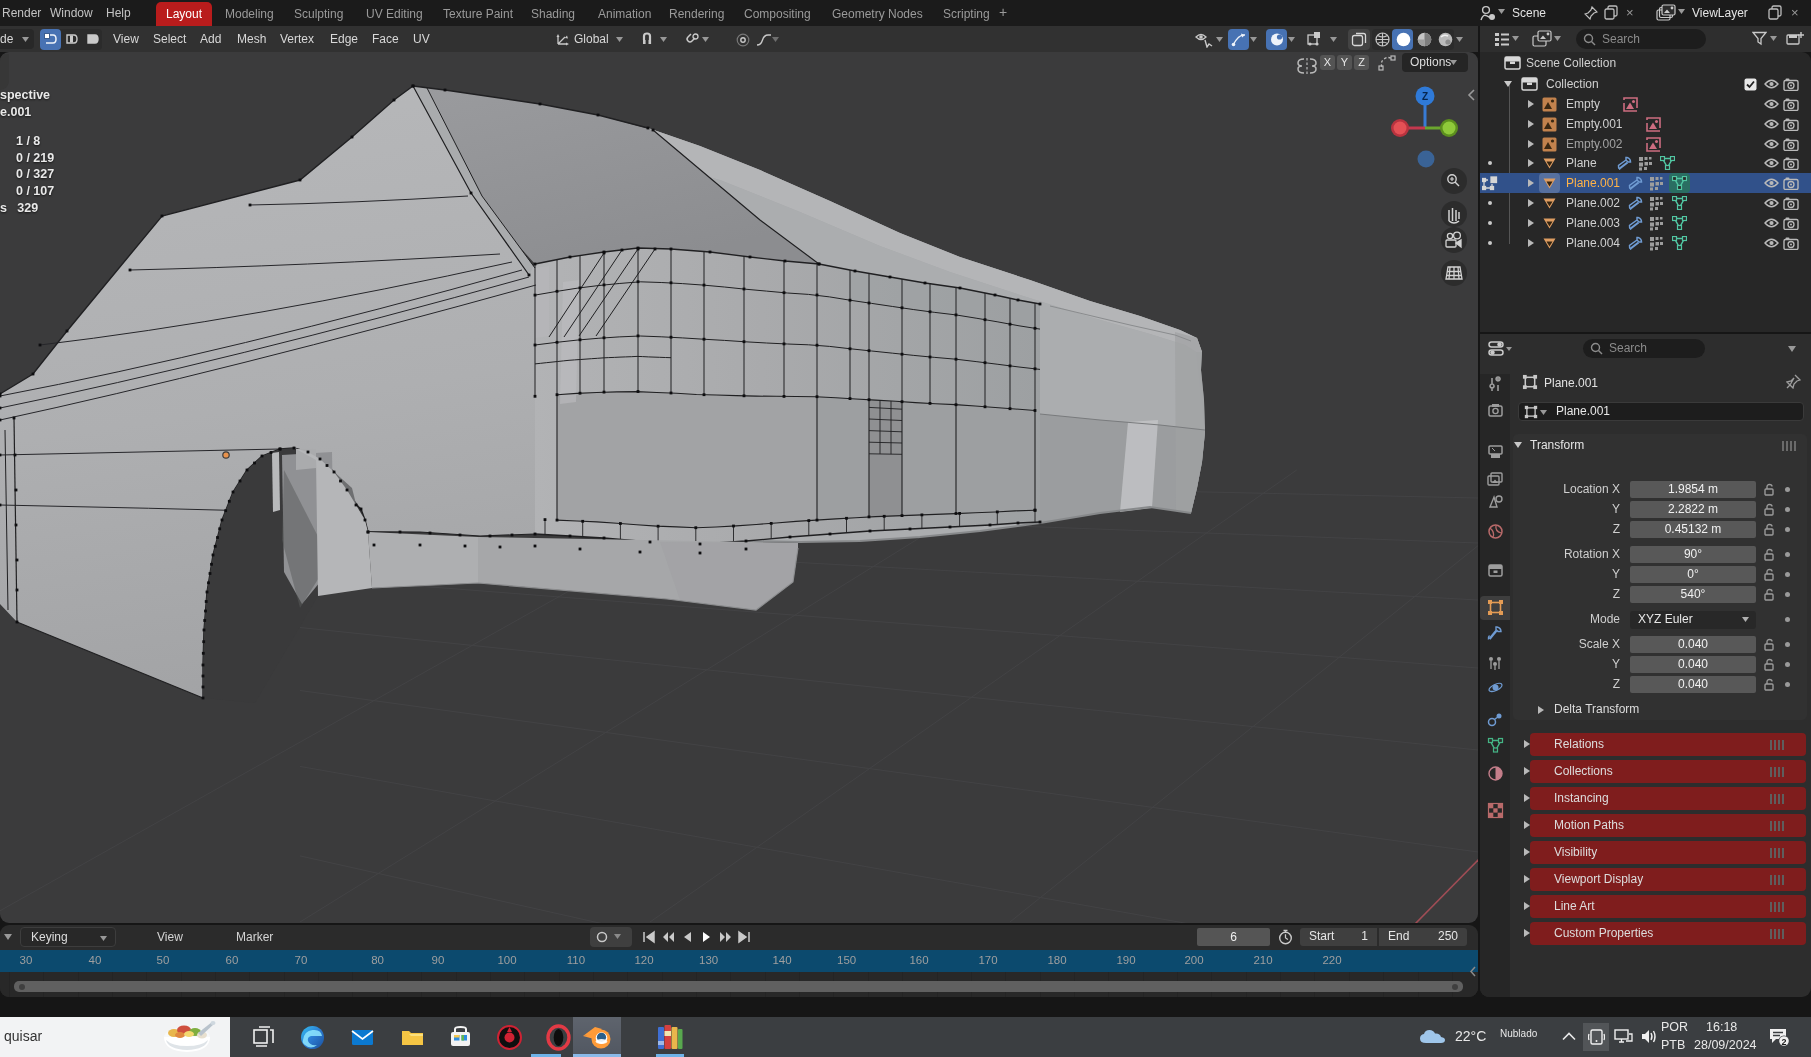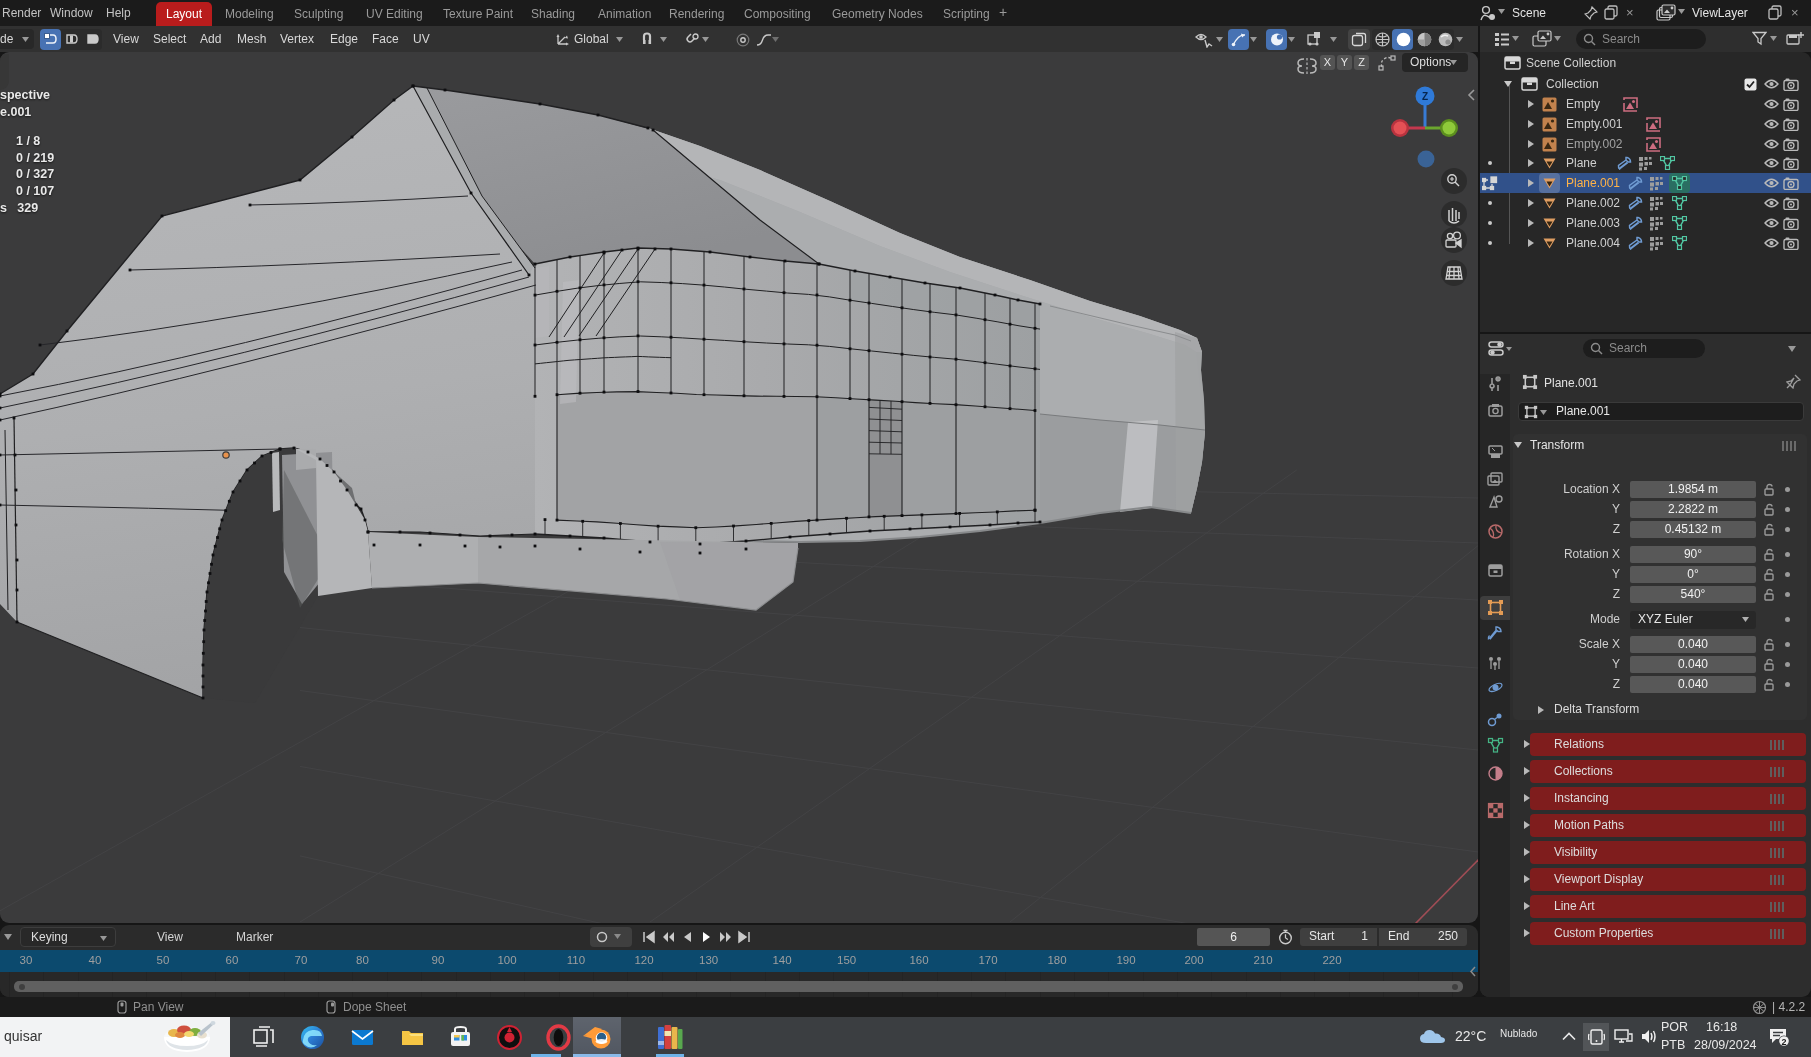--- a/index.html
+++ b/index.html
@@ -1314,21 +1314,21 @@
       <div class="abs" style="left:1379px;top:3px;width:88px;height:18px;background:#3f3f3f;border-radius:0 3px 3px 0;color:#e6e6e6">
         <span style="position:absolute;left:9px;top:1px">End</span>
         <span style="position:absolute;right:9px;top:1px">250</span>
       </div>
       <div id="ruler" class="abs">
         <span class="abs" style="left:12px;top:4px;width:28px;text-align:center">30</span>
         <span class="abs" style="left:81px;top:4px;width:28px;text-align:center">40</span>
         <span class="abs" style="left:149px;top:4px;width:28px;text-align:center">50</span>
         <span class="abs" style="left:218px;top:4px;width:28px;text-align:center">60</span>
         <span class="abs" style="left:287px;top:4px;width:28px;text-align:center">70</span>
-        <span class="abs" style="left:356px;top:4px;width:28px;text-align:left">80</span>
+        <span class="abs" style="left:356px;top:4px;width:28px;text-align:right">80</span>
         <span class="abs" style="left:424px;top:4px;width:28px;text-align:center">90</span>
         <span class="abs" style="left:493px;top:4px;width:28px;text-align:center">100</span>
         <span class="abs" style="left:562px;top:4px;width:28px;text-align:center">110</span>
         <span class="abs" style="left:630px;top:4px;width:28px;text-align:center">120</span>
         <span class="abs" style="left:699px;top:4px;width:28px;text-align:left">130</span>
         <span class="abs" style="left:768px;top:4px;width:28px;text-align:center">140</span>
         <span class="abs" style="left:837px;top:4px;width:28px;text-align:left">150</span>
         <span class="abs" style="left:905px;top:4px;width:28px;text-align:center">160</span>
         <span class="abs" style="left:974px;top:4px;width:28px;text-align:center">170</span>
         <span class="abs" style="left:1043px;top:4px;width:28px;text-align:center">180</span>
@@ -1383,37 +1383,20 @@
         <div class="abs" style="left:1418px;top:0;width:1px;height:25px;background:#242424"></div>
         <div class="abs" style="left:1452px;top:0;width:1px;height:25px;background:#242424"></div>
         <div class="abs" style="left:14px;top:9px;width:1449px;height:11px;background:#606060;border-radius:5px"></div>
         <div class="abs" style="left:19px;top:12px;width:6px;height:6px;border-radius:3px;background:#3f3f3f"></div>
         <div class="abs" style="left:1452px;top:12px;width:6px;height:6px;border-radius:3px;background:#3f3f3f"></div>
       </div>
       <svg class="abs" style="left:1468px;top:40px" width="9" height="13" viewBox="0 0 9 13">
         <path d="M7,2 L3,6.5 L7,11" fill="none" stroke="#8a8a8a" stroke-width="1.5"></path>
       </svg>
     </div>
-    <div id="sbar" class="abs">
-      <svg class="abs" style="left:117px;top:3px" width="10" height="14" viewBox="0 0 10 14">
-        <rect x="1" y="1" width="8" height="12" rx="2.5" fill="none" stroke="#9a9a9a" stroke-width="1.2"></rect>
-        <rect x="3.5" y="2.5" width="3" height="4" rx="1" fill="#9a9a9a"></rect>
-      </svg>
-      <span class="abs" style="left:133px;top:3px">Pan View</span>
-      <svg class="abs" style="left:326px;top:3px" width="10" height="14" viewBox="0 0 10 14">
-        <rect x="1" y="1" width="8" height="12" rx="2.5" fill="none" stroke="#9a9a9a" stroke-width="1.2"></rect>
-        <rect x="5" y="2.5" width="3" height="4" rx="1" fill="#9a9a9a"></rect>
-      </svg>
-      <span class="abs" style="left:343px;top:3px">Dope Sheet</span>
-      <svg class="abs" style="left:1752px;top:3px" width="15" height="15" viewBox="0 0 15 15">
-        <circle cx="7.5" cy="7.5" r="6" fill="none" stroke="#8f8f8f" stroke-width="1.2"></circle>
-        <path d="M1.5,7.5 L13.5,7.5 M7.5,1.5 L7.5,13.5 M3,3.5 L12,11.5 M12,3.5 L3,11.5" stroke="#8f8f8f" stroke-width="1"></path>
-      </svg>
-      <span class="abs" style="left:1772px;top:3px;color:#b5b5b5">| 4.2.2</span>
-    </div>
     <div id="task" class="abs">
       <div class="abs" style="left:0;top:0;width:230px;height:40px;background:#f2f3f4"></div>
       <span class="abs" style="left:4px;top:11px;color:#333;font-size:14px">quisar</span>
       <svg class="abs" style="left:158px;top:2px" width="58" height="37" viewBox="0 0 58 37">
 <ellipse cx="29" cy="18" rx="23" ry="10" fill="#f7f9fa"></ellipse>
 <path d="M6,18 Q6,32 29,33 Q52,32 52,18 Z" fill="#ffffff"></path>
 <path d="M8,21 Q10,30 29,31 Q48,30 50,21 Q44,27 29,27 Q14,27 8,21 Z" fill="#dfe4e8"></path>
 <g>
           <ellipse cx="16" cy="14" rx="6" ry="4" fill="#e8b64c"></ellipse>
           <ellipse cx="26" cy="11" rx="7" ry="4.5" fill="#cf4f3e"></ellipse>

